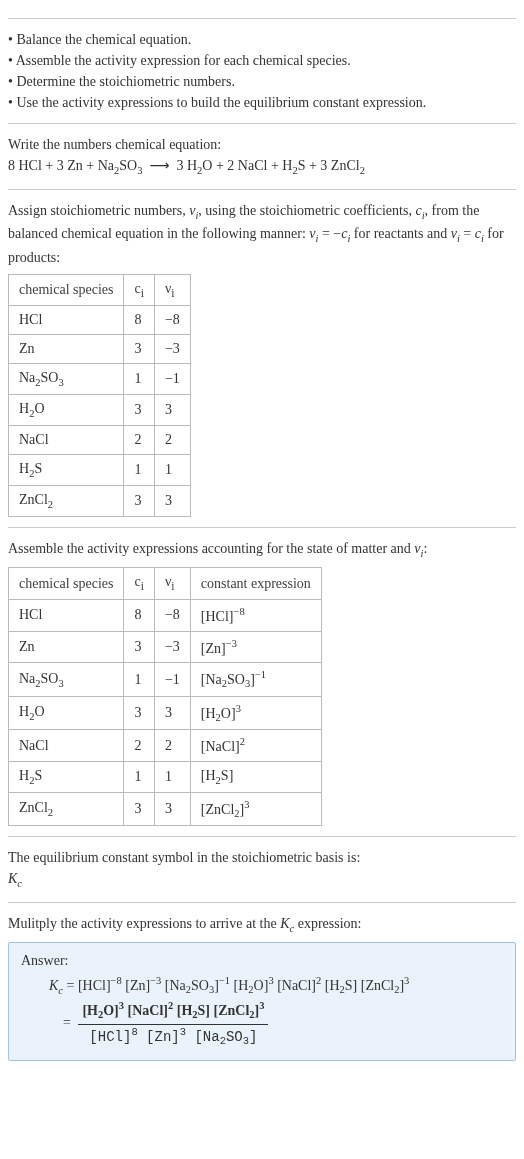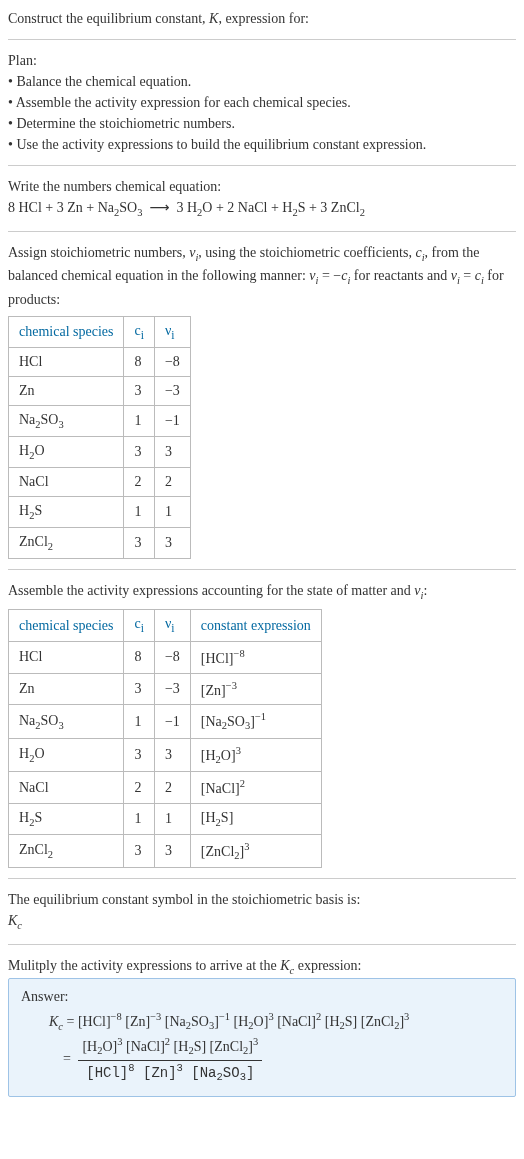--- a/index.html
+++ b/index.html
@@ -23,48 +23,46 @@
     border-collapse: collapse;
     margin-top: 6px;
   }
   table.data th, table.data td {
     border: 1px solid #bbb;
     padding: 6px 10px;
     text-align: left;
     font-weight: normal;
     font-size: 14px;
   }
-  table.data th { color:#0369a1; }
+  table.data th { color:#404040; }
   .answer-box {
     border: 1px solid #9ec3e6;
     background: #eaf3fb;
     padding: 10px 12px;
     border-radius: 2px;
   }
   .answer-title { margin-bottom:4px; }
   .indent { padding-left: 28px; }
   .fraction {
     display: inline-block;
     text-align: center;
     vertical-align: middle;
     margin: 0 4px;
   }
-  .fraction .num { display:block; border-bottom:1px solid #333; padding:0 4px; }
+  .fraction .num { display:block; border-bottom:1px solid #333; padding:0 4px;font-weight:bold; }
   .fraction .den { display:block; padding:0 4px;font-family:Liberation Mono, monospace; }
   .it { font-style: italic; }
 </style>
 </head>
 <body>
 
 <div class="section first">
-  <div class="line">Construct the equilibrium constant, <span class="it">K</span>, expression for:</div>
 </div>
 
 <div class="section">
-  <div class="line">Plan:</div>
   <div class="line">• Balance the chemical equation.</div>
   <div class="line">• Assemble the activity expression for each chemical species.</div>
   <div class="line">• Determine the stoichiometric numbers.</div>
   <div class="line">• Use the activity expressions to build the equilibrium constant expression.</div>
 </div>
 
 <div class="section">
   <div class="line">Write the numbers chemical equation:</div>
   <div class="line">8 HCl + 3 Zn + Na<span class="sub">2</span>SO<span class="sub">3</span>&nbsp;&nbsp;⟶&nbsp;&nbsp;3 H<span class="sub">2</span>O + 2 NaCl + H<span class="sub">2</span>S + 3 ZnCl<span class="sub">2</span></div>
 </div>
@@ -173,21 +171,21 @@
     </table>
 </div>
 
 <div class="section">
   <div class="line">The equilibrium constant symbol in the stoichiometric basis is:</div>
   <div class="line"><span class="it">K<span class="sub">c</span></span></div>
 </div>
 
 <div class="section">
   <div class="line">Mulitply the activity expressions to arrive at the <span class="it">K<span class="sub">c</span></span> expression:</div>
-  <div class="answer-box" style="">
+  <div class="answer-box" style="margin-top:6px;">
     <div class="answer-title">Answer:</div>
     <div class="indent">
       <div class="line"><span class="it">K<span class="sub">c</span></span> = [HCl]<span class="sup">−8</span> [Zn]<span class="sup">−3</span> [Na<span class="sub">2</span>SO<span class="sub">3</span>]<span class="sup">−1</span> [H<span class="sub">2</span>O]<span class="sup">3</span> [NaCl]<span class="sup">2</span> [H<span class="sub">2</span>S] [ZnCl<span class="sub">2</span>]<span class="sup">3</span></div>
       <div class="line" style="padding-left:14px;">
         <span>=</span>
         <span class="fraction">
           <span class="num">[H<span class="sub">2</span>O]<span class="sup">3</span> [NaCl]<span class="sup">2</span> [H<span class="sub">2</span>S] [ZnCl<span class="sub">2</span>]<span class="sup">3</span></span>
           <span class="den">[HCl]<span class="sup">8</span> [Zn]<span class="sup">3</span> [Na<span class="sub">2</span>SO<span class="sub">3</span>]</span>
         </span>
       </div>

